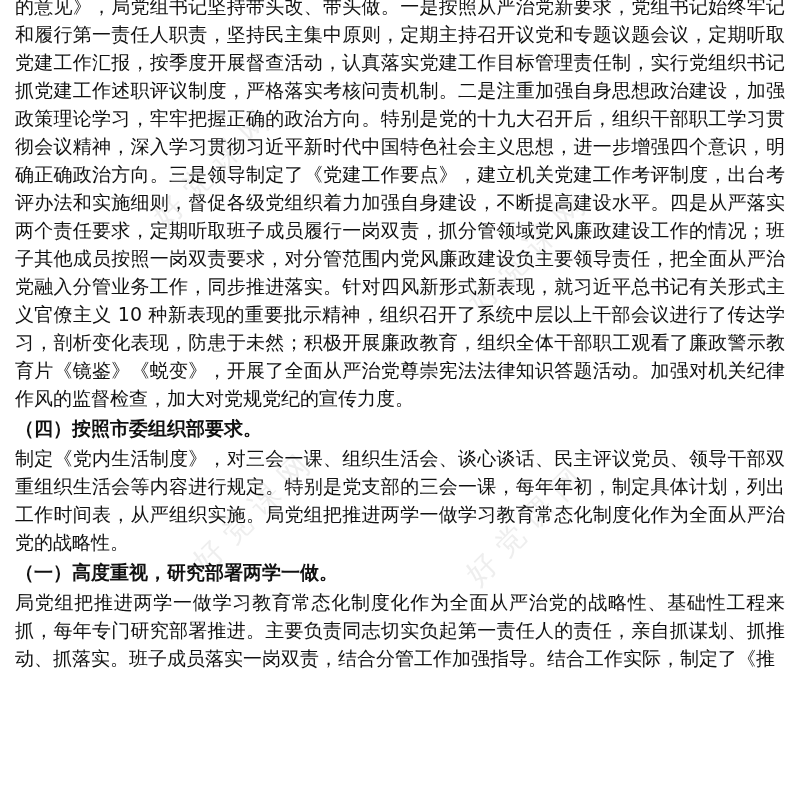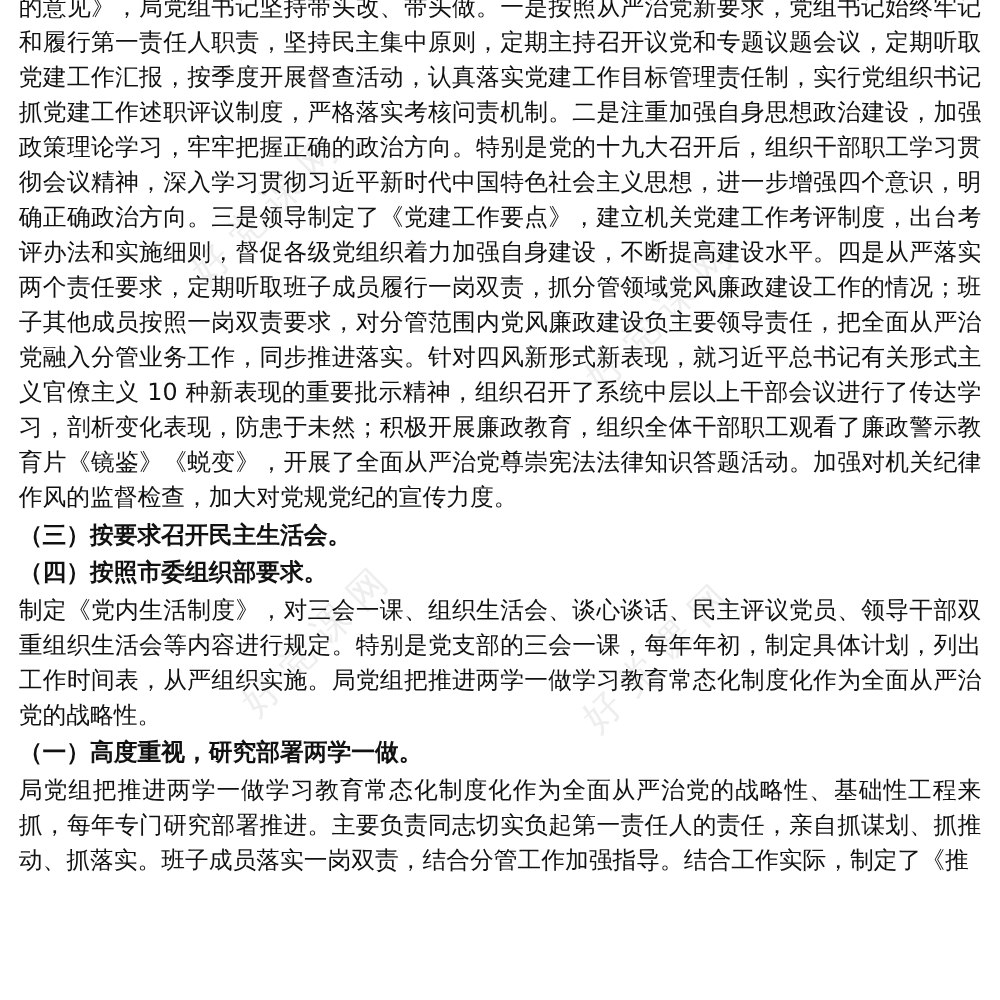--- a/index.html
+++ b/index.html
@@ -61,18 +61,17 @@
 
 <div class="watermark-layer">
   <span class="wm wm1">好党课网</span>
   <span class="wm wm2">好党课网</span>
   <span class="wm wm3">好党课网</span>
   <span class="wm wm4">好党课网</span>
 </div>
 
 <main class="doc">
   <p class="body-paragraph">的意见》，局党组书记坚持带头改、带头做。一是按照从严治党新要求，党组书记始终牢记和履行第一责任人职责，坚持民主集中原则，定期主持召开议党和专题议题会议，定期听取党建工作汇报，按季度开展督查活动，认真落实党建工作目标管理责任制，实行党组织书记抓党建工作述职评议制度，严格落实考核问责机制。二是注重加强自身思想政治建设，加强政策理论学习，牢牢把握正确的政治方向。特别是党的十九大召开后，组织干部职工学习贯彻会议精神，深入学习贯彻习近平新时代中国特色社会主义思想，进一步增强四个意识，明确正确政治方向。三是领导制定了《党建工作要点》，建立机关党建工作考评制度，出台考评办法和实施细则，督促各级党组织着力加强自身建设，不断提高建设水平。四是从严落实两个责任要求，定期听取班子成员履行一岗双责，抓分管领域党风廉政建设工作的情况；班子其他成员按照一岗双责要求，对分管范围内党风廉政建设负主要领导责任，把全面从严治党融入分管业务工作，同步推进落实。针对四风新形式新表现，就习近平总书记有关形式主义官僚主义 10 种新表现的重要批示精神，组织召开了系统中层以上干部会议进行了传达学习，剖析变化表现，防患于未然；积极开展廉政教育，组织全体干部职工观看了廉政警示教育片《镜鉴》《蜕变》，开展了全面从严治党尊崇宪法法律知识答题活动。加强对机关纪律作风的监督检查，加大对党规党纪的宣传力度。</p>
-  <p class="subsection-heading">（三）按要求召开民主生活会。</p>
   <p class="subsection-heading">（四）按照市委组织部要求。</p>
   <p class="body-paragraph">制定《党内生活制度》，对三会一课、组织生活会、谈心谈话、民主评议党员、领导干部双重组织生活会等内容进行规定。特别是党支部的三会一课，每年年初，制定具体计划，列出工作时间表，从严组织实施。局党组把推进两学一做学习教育常态化制度化作为全面从严治党的战略性。</p>
   <p class="subsection-heading">（一）高度重视，研究部署两学一做。</p>
   <p class="body-paragraph">局党组把推进两学一做学习教育常态化制度化作为全面从严治党的战略性、基础性工程来抓，每年专门研究部署推进。主要负责同志切实负起第一责任人的责任，亲自抓谋划、抓推动、抓落实。班子成员落实一岗双责，结合分管工作加强指导。结合工作实际，制定了《推</p>
 </main>
 
 </body></html>

